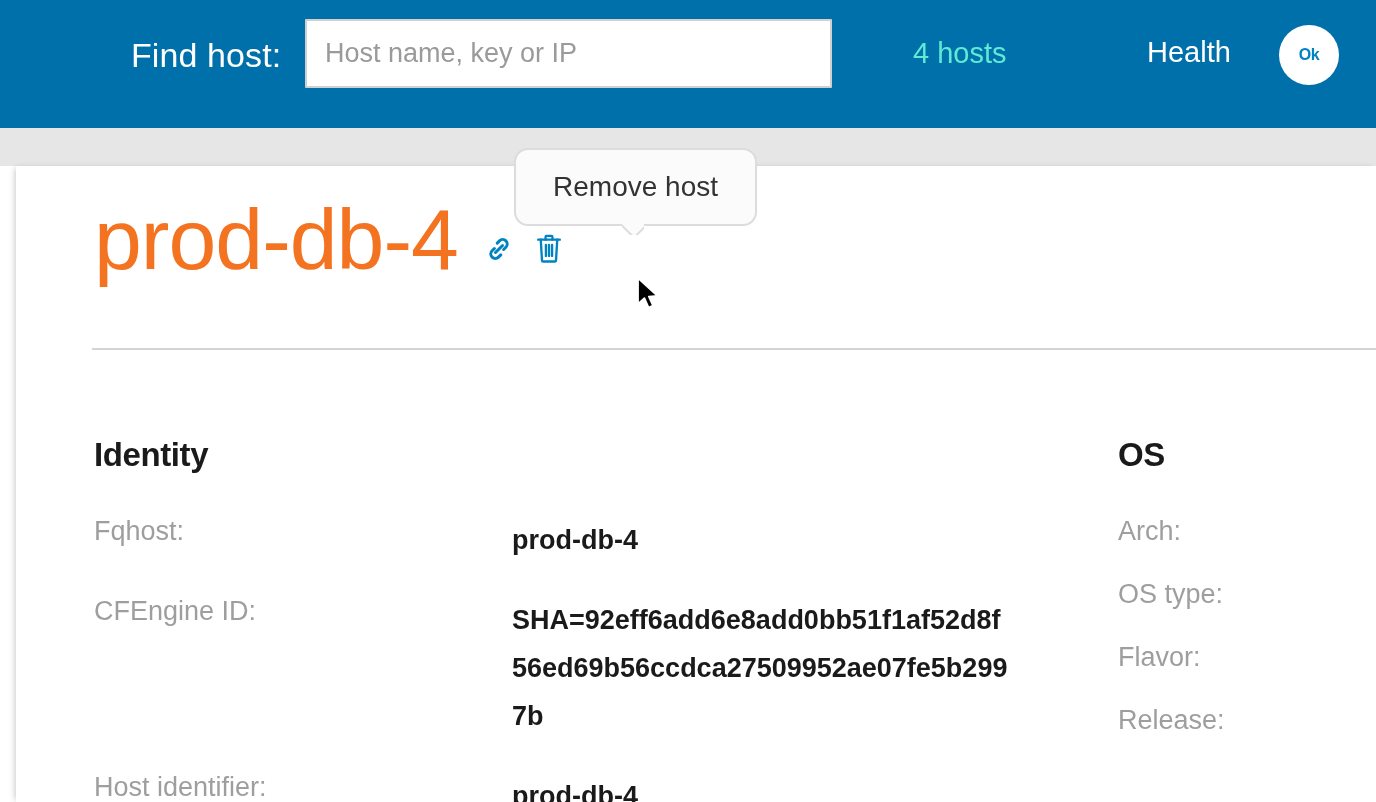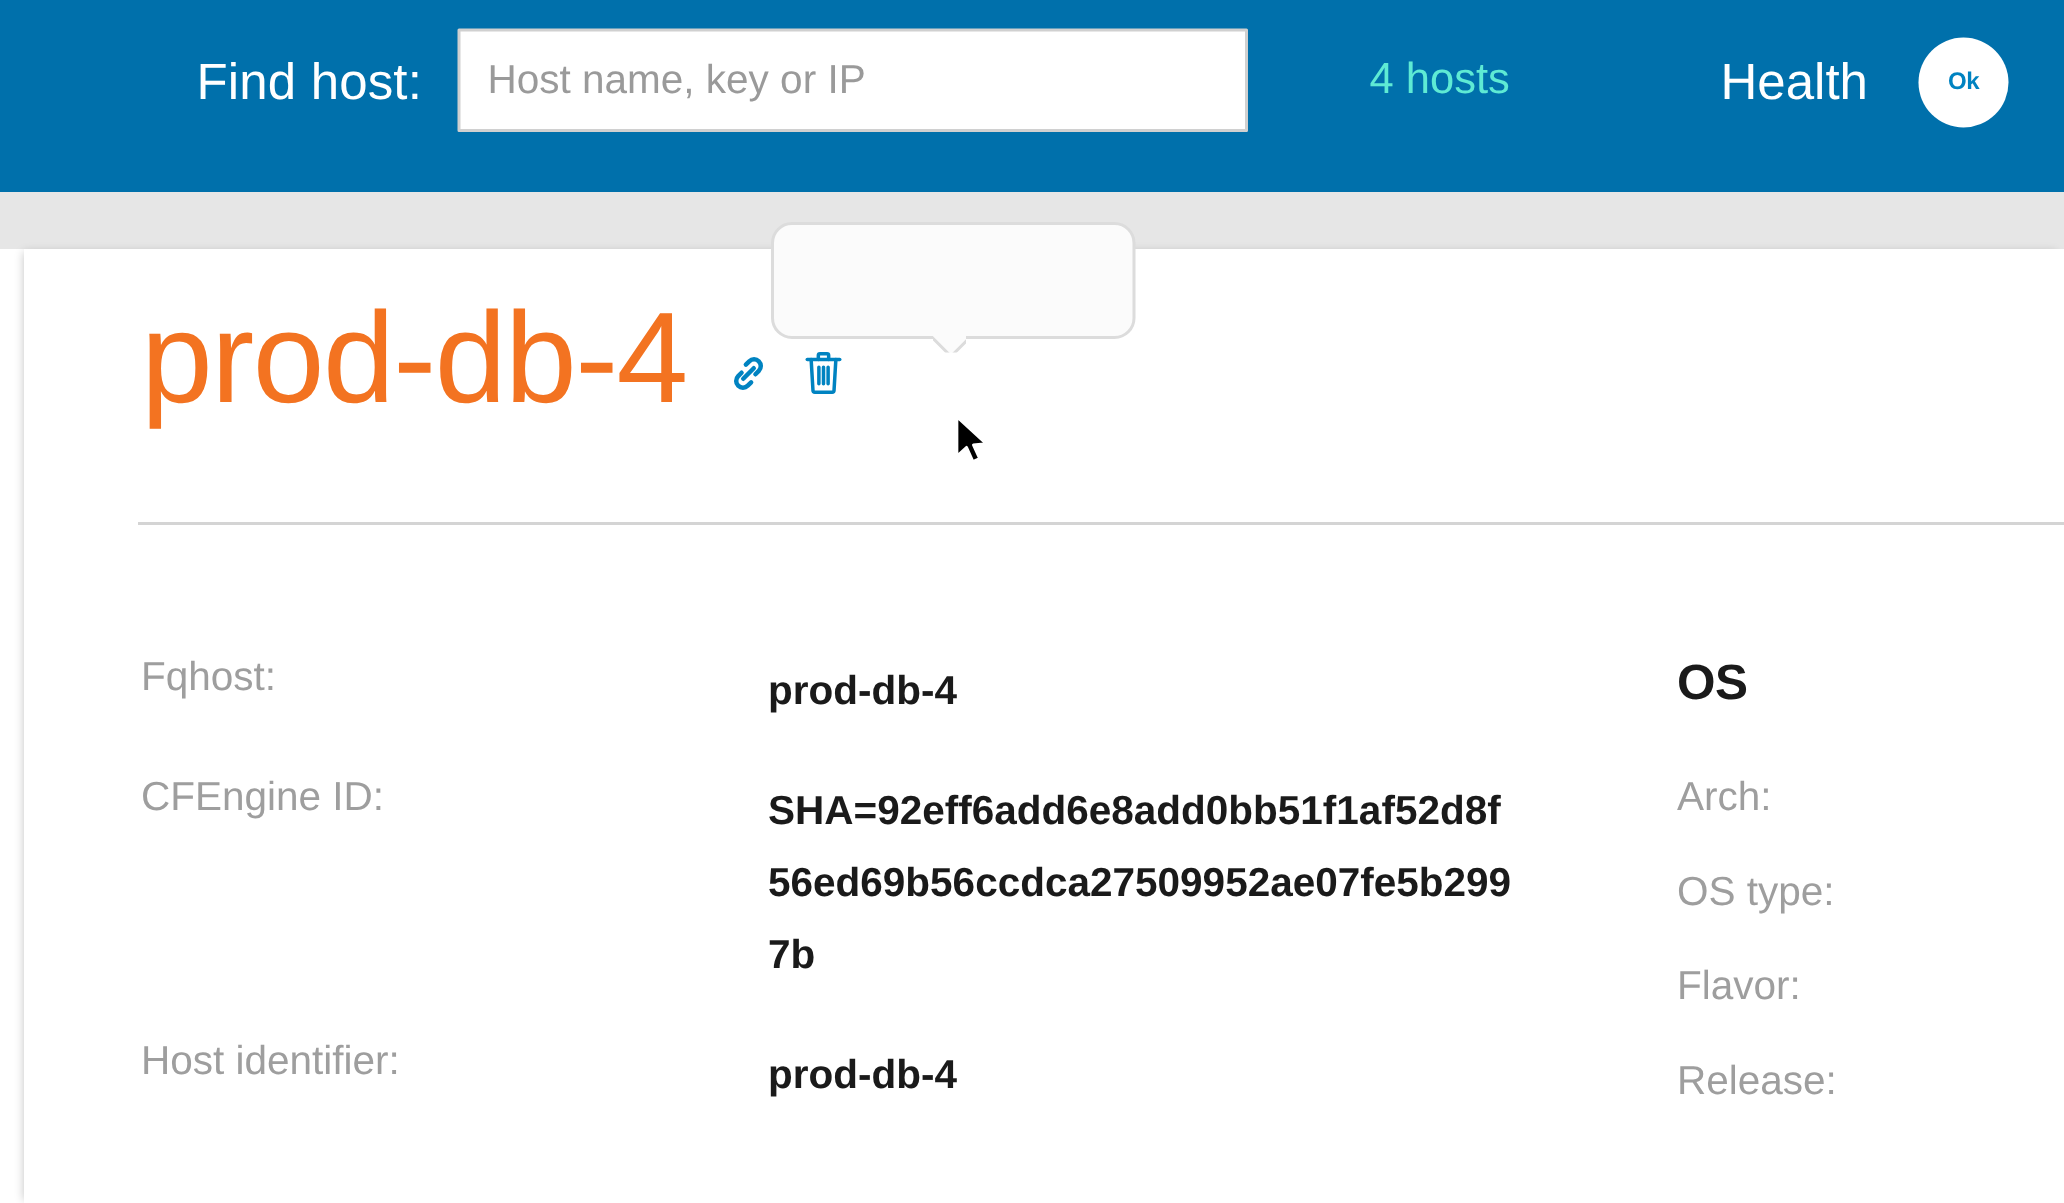--- a/index.html
+++ b/index.html
@@ -62,21 +62,21 @@
     top: 37px;
     font-size: 29px;
     color: #5eead4;
     white-space: nowrap;
   }
 
   .health-label {
     position: absolute;
     left: 1147px;
     top: 36px;
-    font-size: 34px;
+    font-size: 29px;
     color: #ffffff;
     white-space: nowrap;
   }
 
   .health-badge {
     position: absolute;
     left: 1279px;
     top: 25px;
     width: 60px;
     height: 60px;
@@ -290,20 +290,21 @@
           </g>
         </svg>
       </div>
 
     </div>
   </div>
 
   <div class="divider"></div>
 
   <div class="col col-identity">
+    <div class="col-heading">Identity</div>
 
     <div class="field-row">
       <div class="field-label">Fqhost:</div>
       <div class="field-value">prod-db-4</div>
     </div>
 
     <div class="field-row">
       <div class="field-label">CFEngine ID:</div>
       <div class="field-value wrap-hash">SHA=92eff6add6e8add0bb51f1af52d8f56ed69b56ccdca27509952ae07fe5b2997b</div>
     </div>
@@ -330,20 +331,21 @@
     </div>
 
     <div class="field-row">
       <div class="field-label">Release:</div>
     </div>
   </div>
 
 </div>
 
 <div class="tooltip">
+  <div class="tooltip-text">Remove host</div>
   <div class="tooltip-arrow"></div>
 </div>
 
 <div class="cursor">
   <svg width="26" height="36" viewBox="0 0 26 36">
     <path d="M2 1 L2 27 L8.4 21.2 L12.6 30.6 L17 28.6 L12.9 19.6 L21.4 18.8 Z" fill="#000000" stroke="#ffffff" stroke-width="1.8" stroke-linejoin="round"></path>
   </svg>
 </div>
 
 </body></html>

